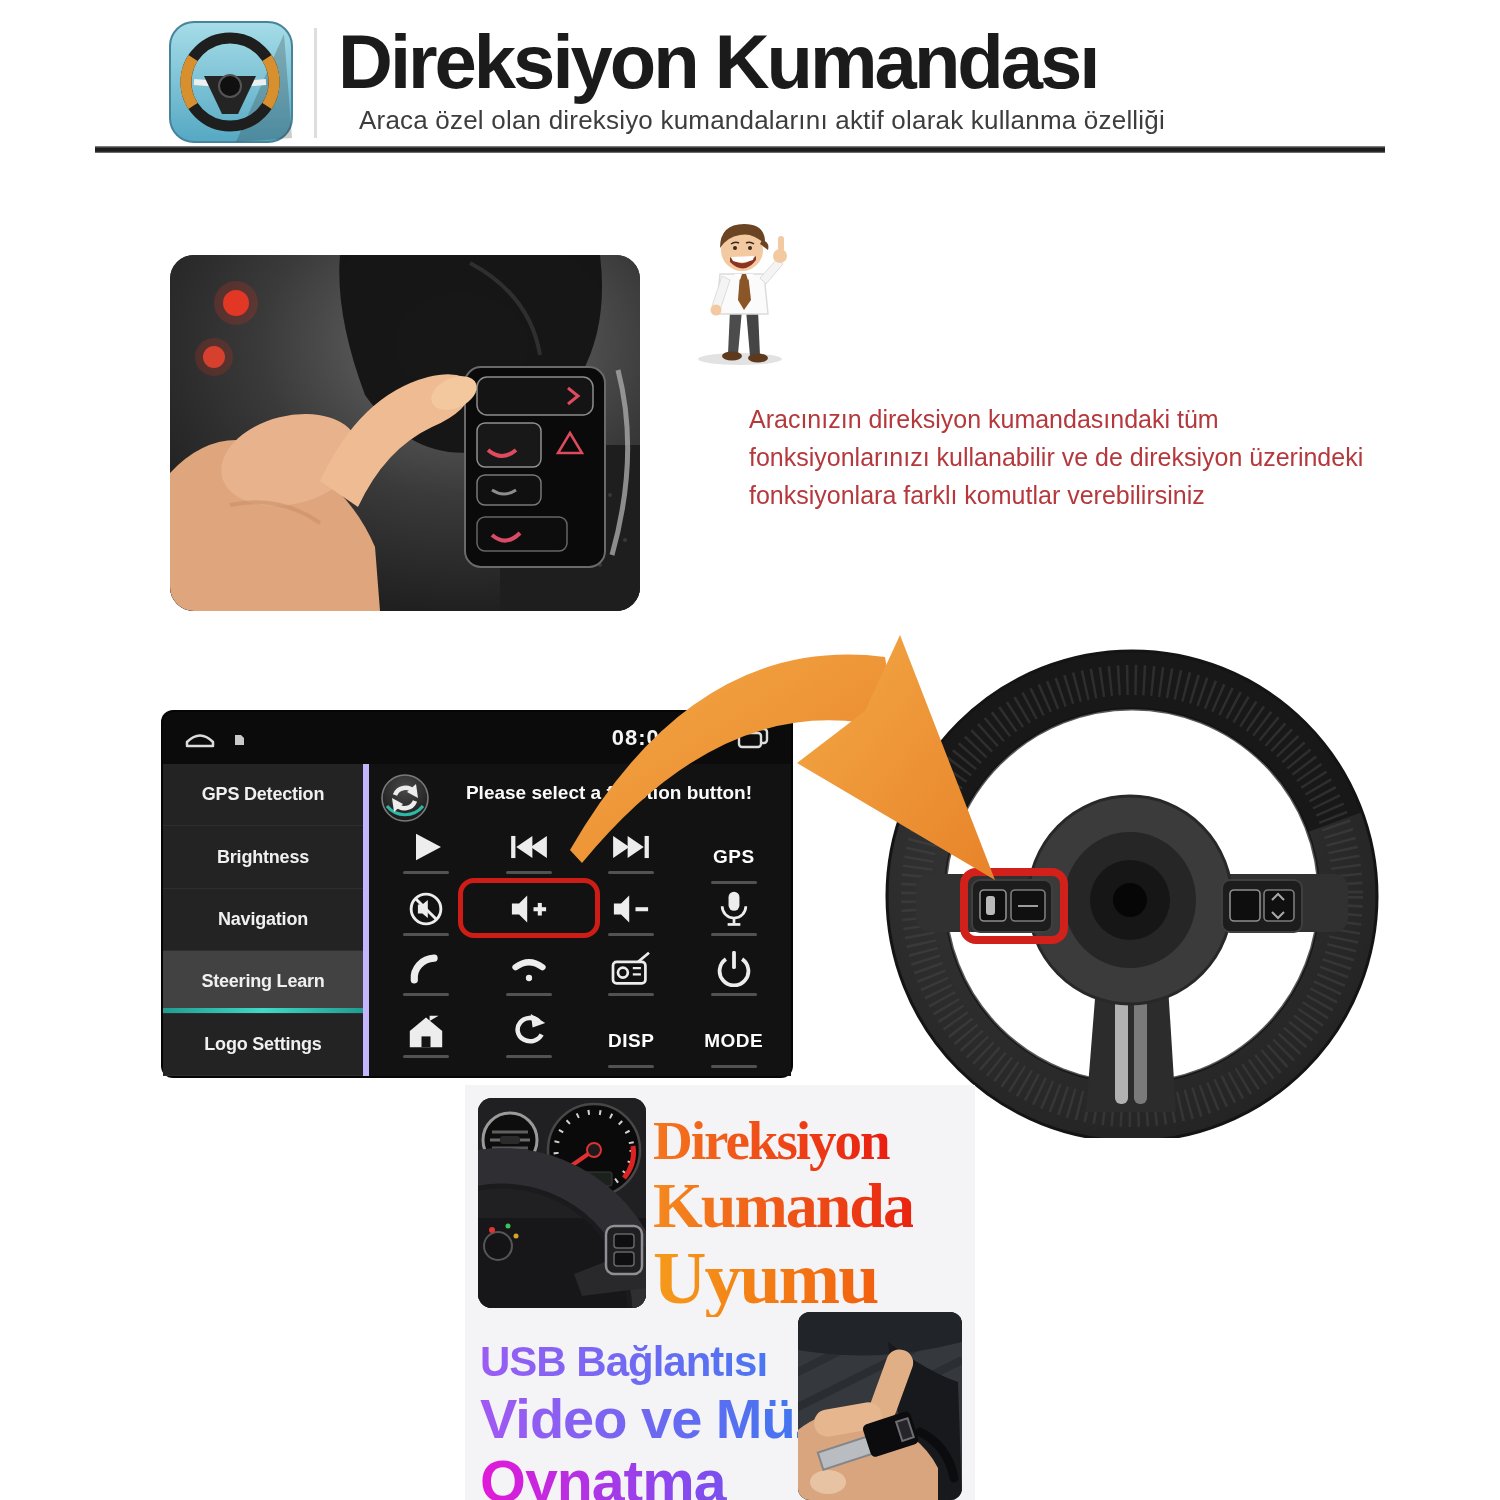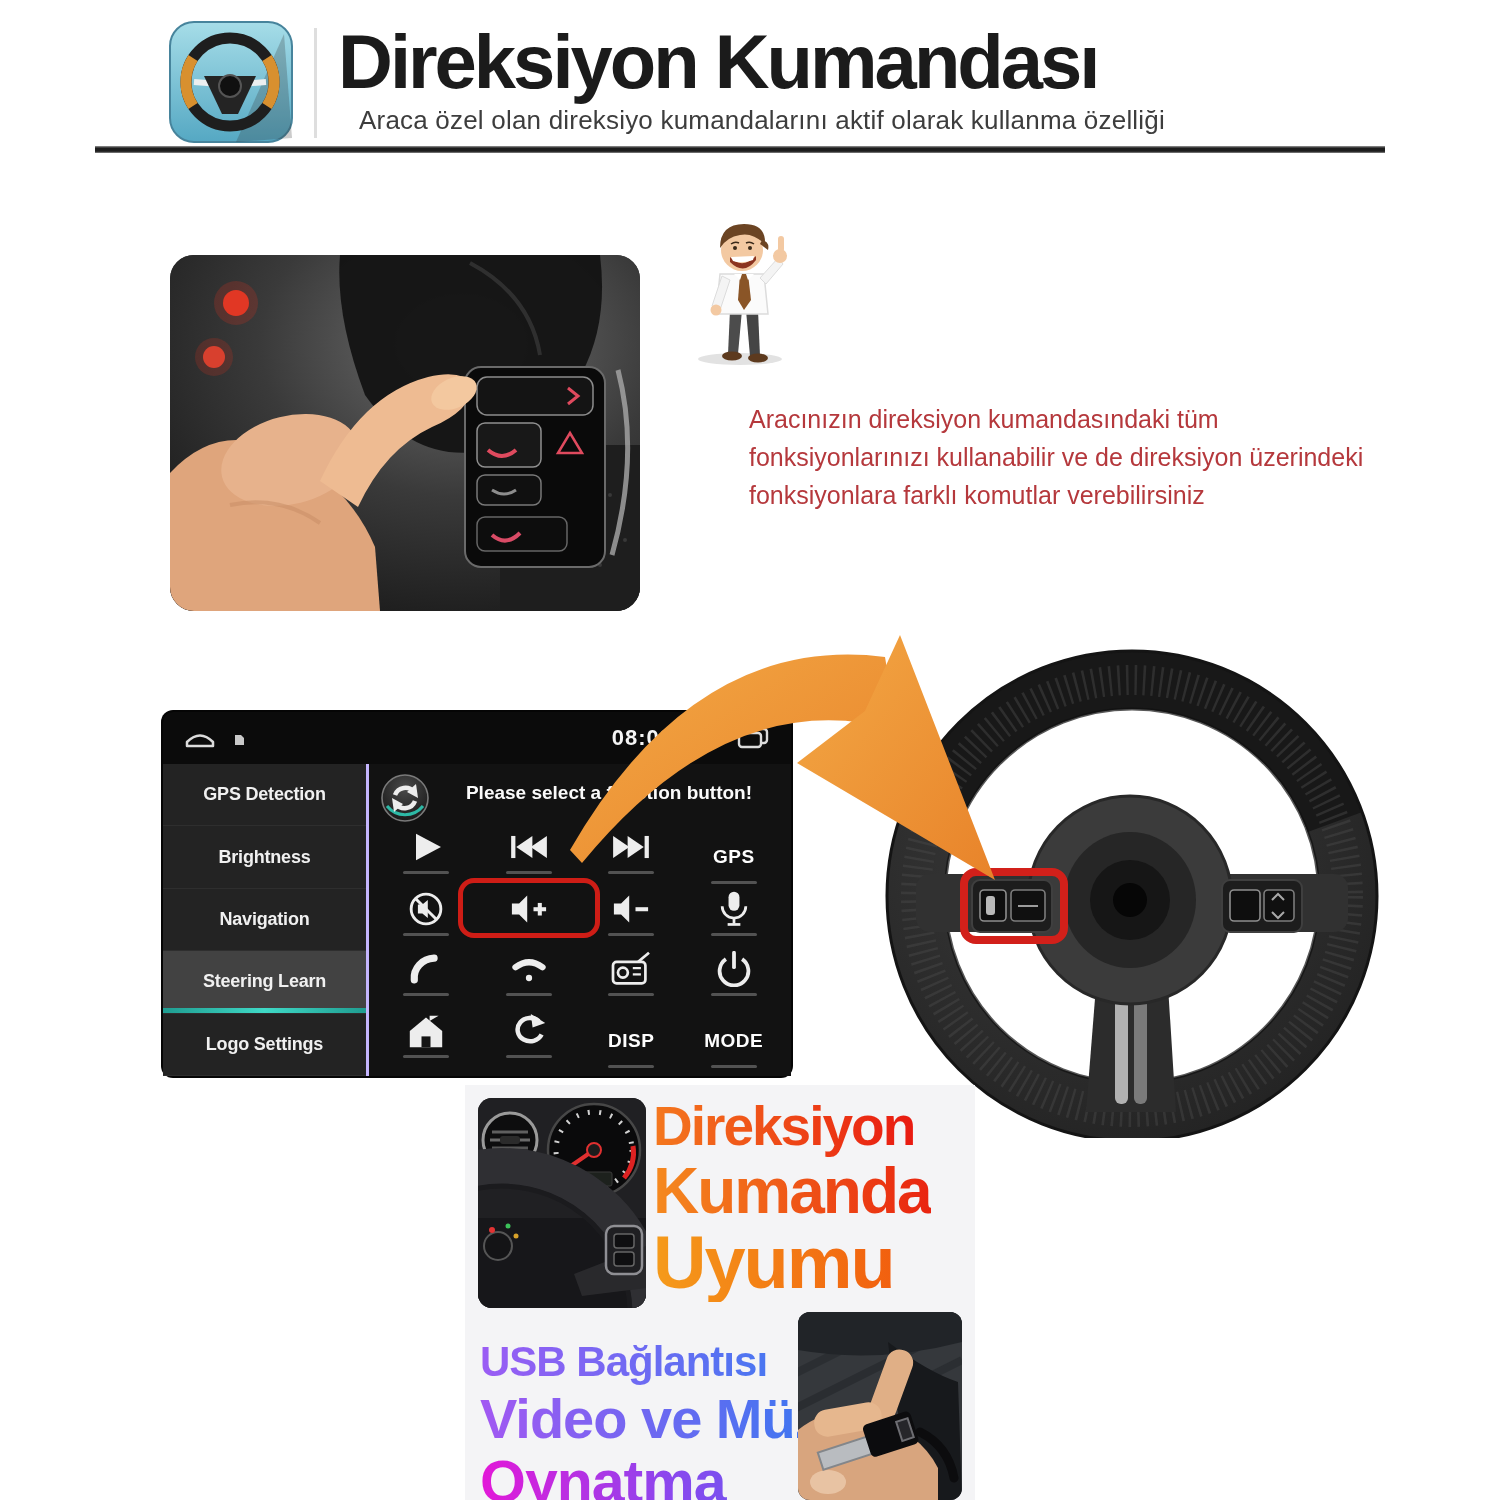--- a/index.html
+++ b/index.html
@@ -23,21 +23,21 @@
   .mascot { left:690px; top:214px; width:108px; height:152px; }
   .intro-text { left:749px; top:400px; width:648px; font-size:25px; line-height:38px; color:#b5383c; }
 
   
   .device { left:163px; top:712px; width:628px; height:364px; background:#0b0b0b; border-radius:10px;
     display:flex; flex-direction:column; z-index:1; box-shadow:0 0 0 2px #050505; }
   .statusbar { height:52px; display:flex; align-items:center; padding:0 20px; gap:16px; }
   .statusbar .spacer { flex:1; }
   .status-time { color:#f5f5f5; font-size:22px; font-weight:700; letter-spacing:1px; }
   .device-body { flex:1; display:flex; min-height:0; }
-  .sidebar { width:206px; background:#232323; border-right:3px solid #c4b5fd; display:flex; flex-direction:column;justify-content:center; }
+  .sidebar { width:206px; background:#232323; border-right:6px solid #c4b5fd; display:flex; flex-direction:column;justify-content:center; }
   .side-item { flex:1; display:flex; align-items:center; justify-content:center; color:#f0f0f0;
     font-size:18px; font-weight:700; letter-spacing:-0.2px; border-bottom:1px solid #2e2e2e; position:relative; cursor:default; }
   .side-item.active { background:#424242; }
   .side-item.active::after { content:""; position:absolute; left:0; right:0; bottom:0; height:5px;
     background:linear-gradient(90deg,#1f9d91,#3fd9c6,#1f9d91); }
   .mainpanel { flex:1; position:relative; background:#121212; }
   .refresh-btn { left:10px; top:8px; width:52px; height:52px; }
   .panel-title { left:66px; right:8px; top:18px; text-align:center; color:#fafafa; font-size:19px; font-weight:700; }
   .fn-grid { left:6px; right:6px; top:56px; bottom:8px; display:grid;
     grid-template-columns:repeat(4,1fr); grid-template-rows:repeat(4,1fr); }
@@ -50,21 +50,21 @@
 
   
   .arrow-overlay { left:555px; top:595px; width:470px; height:310px; z-index:5; pointer-events:none; }
   .wheel { left:880px; top:638px; width:600px; height:500px; z-index:2; }
 
   
   .promo-card { left:465px; top:1085px; width:510px; height:415px; background:#f4f4f6; z-index:6; overflow:hidden; }
   .photo-interior { position:absolute; left:13px; top:13px; width:168px; height:210px; border-radius:14px; overflow:hidden; background:#1c1c1e; }
   .photo-usb { position:absolute; left:333px; top:227px; width:164px; height:188px; border-radius:12px; overflow:hidden; background:#33363a; }
   .grad-text { -webkit-background-clip:text; background-clip:text; color:transparent; font-weight:700; white-space:nowrap; }
-  .warm-block { position:absolute; left:188px; top:9px; }
+  .warm-block { position:absolute; left:188px; top:24px;font-family:Liberation Serif, serif; }
   .warm1 { font-size:55px; letter-spacing:-2px; line-height:64px; background-image:linear-gradient(90deg,#f4781e,#e81410); }
   .warm2 { font-size:64px; letter-spacing:-2px; line-height:66px; background-image:linear-gradient(90deg,#f58a1f,#e92410); }
   .warm3 { font-size:74px; letter-spacing:-2px; line-height:78px; background-image:linear-gradient(90deg,#f59b1b,#f1560d); }
   .cool-block { position:absolute; left:15px; top:248px; }
   .cool1 { font-size:42px; letter-spacing:-1px; line-height:58px; background-image:linear-gradient(90deg,#9b5cf4,#2e7ff0); }
   .cool2 { font-size:56px; letter-spacing:-1px; line-height:56px; background-image:linear-gradient(90deg,#a258f2,#2d7cf0); }
   .cool3 { font-size:59px; letter-spacing:-1px; line-height:70px; background-image:linear-gradient(90deg,#e318d8,#8a48ee,#4f64f0); }
 </style>
 </head>
 <body>

